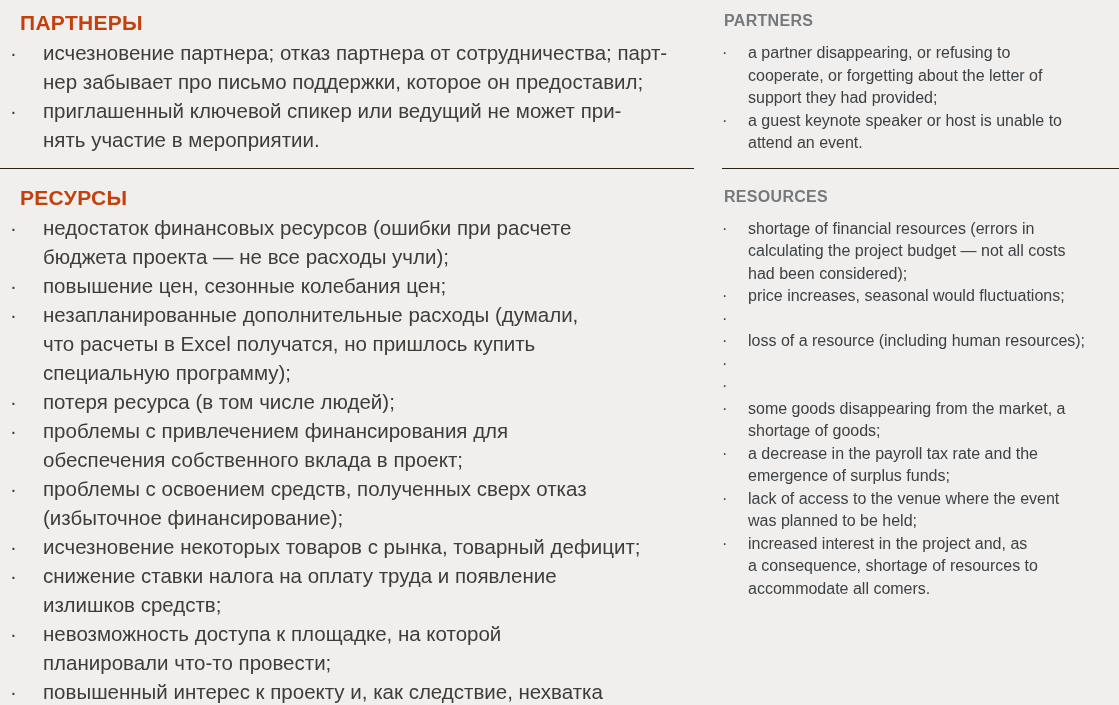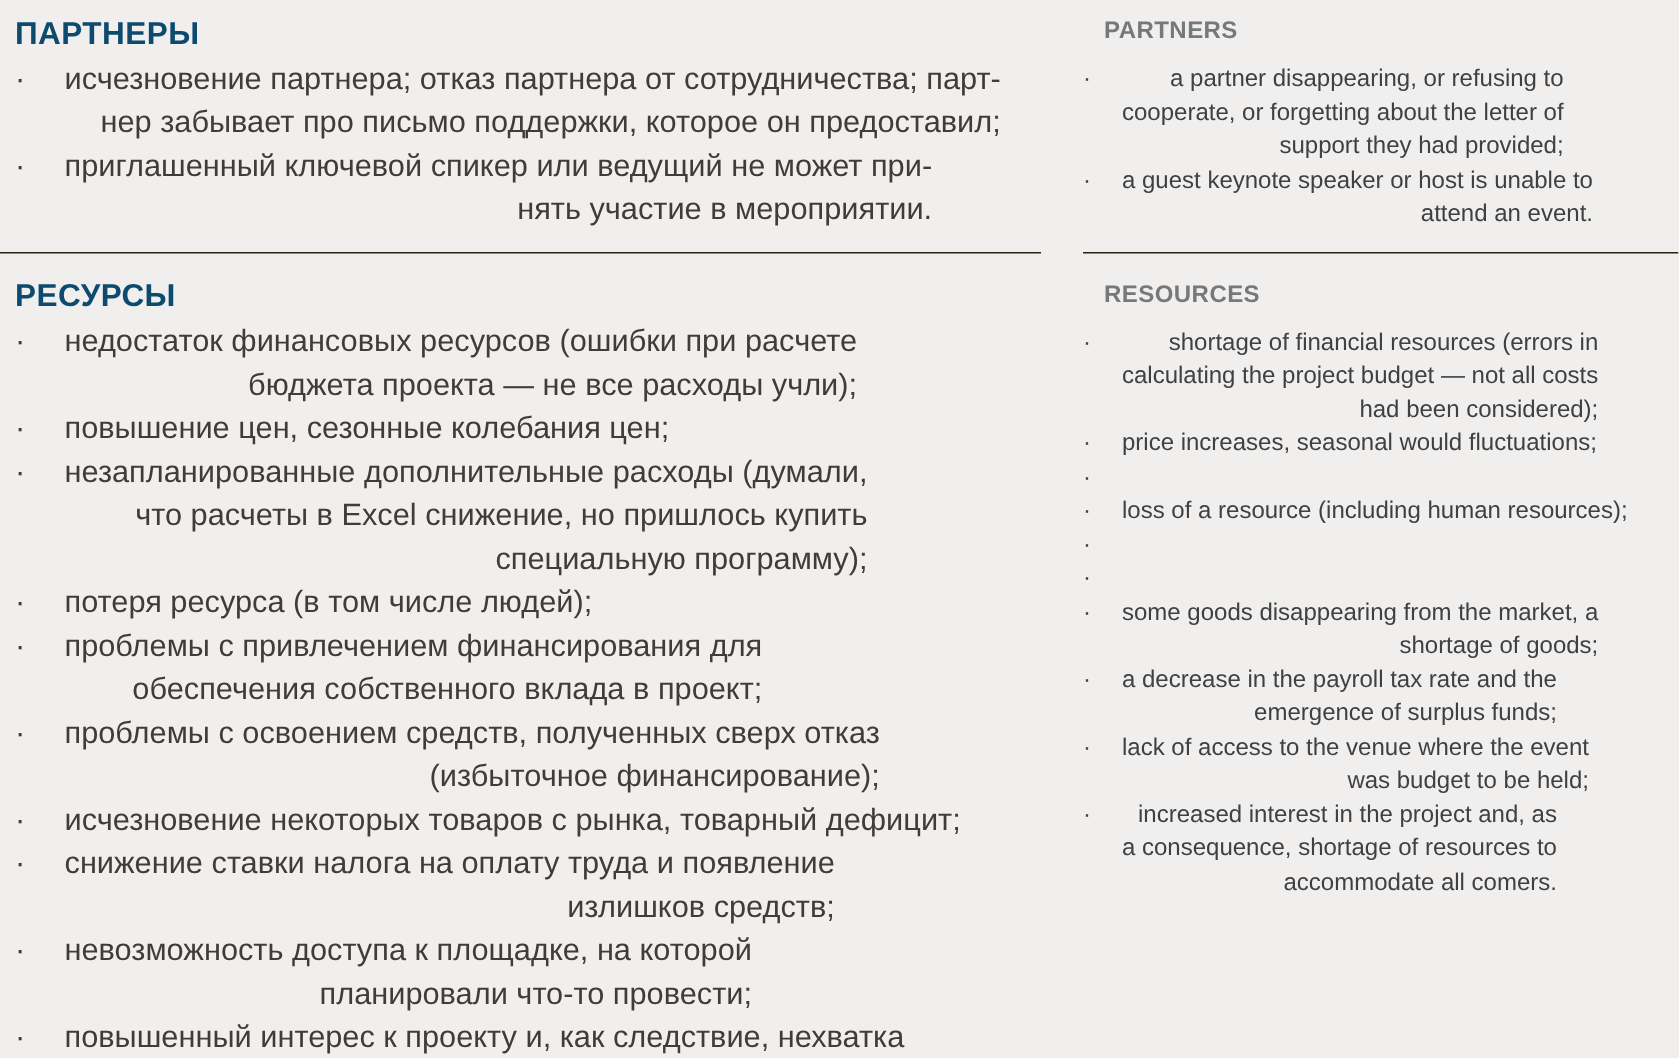--- a/index.html
+++ b/index.html
@@ -13,25 +13,25 @@
     font-family: "Liberation Sans", sans-serif;
     overflow: hidden;
     position: relative;
   }
   .col { position: absolute; top: 0; }
   .col-left  { left: 0;     width: 712px; }
   .col-right { left: 722px; width: 397px; }
 
   
   .col-left .heading {
-    margin: 8px 0 0 10px;
+    margin: 8px 0 0 20px;
     font-size: 21px;
     line-height: 30px;
     font-weight: 700;
-    color: #0c4a6e;
+    color: #c2410c;
     letter-spacing: 0.3px;
   }
   .col-left .bullets {
     list-style: none;
     margin: 0;
     padding: 0 0 0 10px;
     font-size: 20.5px;
     line-height: 29px;
     color: #403c38;
   }
@@ -41,21 +41,21 @@
     border-top: 1px solid #2c2115;
     width: 694px;
     margin: 14px 0 0 0;
   }
   .col-left .heading + .bullets { margin-top: 0; }
   .col-left .divider + .heading { margin-top: 14px; }
   .col-left .dot { flex: 0 0 33px; }
 
   
   .col-right .heading {
-    margin: 10px 0 0 14px;
+    margin: 10px 0 0 2px;
     font-size: 16px;
     line-height: 22px;
     font-weight: 700;
     color: #76797c;
     letter-spacing: 0.3px;
   }
   .col-right .bullets {
     list-style: none;
     margin: 11px 0 0 0;
     padding: 0;
@@ -70,21 +70,21 @@
     width: 397px;
     margin: 13px 0 0 0;
   }
   .col-right .divider + .heading { margin-top: 17px; }
   .col-right .heading + .bullets { margin-top: 10px; }
   .col-right .dot { flex: 0 0 26px; }
 
   
   .bullet { display: flex; align-items: flex-start; }
   .dot { text-align: left; }
-  .text { white-space: pre; text-align: right; }
+  .text { white-space: pre; }
 </style>
 </head>
 <body>
 
 <div class="col col-left">
   <h2 class="heading">ПАРТНЕРЫ</h2>
   <ul class="bullets">
     <li class="bullet">
       <span class="dot">·</span>
       <span class="text">исчезновение партнера; отказ партнера от сотрудничества; парт-
@@ -104,21 +104,21 @@
       <span class="text">недостаток финансовых ресурсов (ошибки при расчете
 бюджета проекта — не все расходы учли);</span>
     </li>
     <li class="bullet">
       <span class="dot">·</span>
       <span class="text">повышение цен, сезонные колебания цен;</span>
     </li>
     <li class="bullet">
       <span class="dot">·</span>
       <span class="text">незапланированные дополнительные расходы (думали,
-что расчеты в Excel снижение, но пришлось купить
+что расчеты в Excel получатся, но пришлось купить
 специальную программу);</span>
     </li>
     <li class="bullet">
       <span class="dot">·</span>
       <span class="text">потеря ресурса (в том числе людей);</span>
     </li>
     <li class="bullet">
       <span class="dot">·</span>
       <span class="text">проблемы с привлечением финансирования для
 обеспечения собственного вклада в проект;</span>
@@ -197,21 +197,21 @@
 shortage of goods;</span>
     </li>
     <li class="bullet">
       <span class="dot">·</span>
       <span class="text">a decrease in the payroll tax rate and the
 emergence of surplus funds;</span>
     </li>
     <li class="bullet">
       <span class="dot">·</span>
       <span class="text">lack of access to the venue where the event
-was budget to be held;</span>
+was planned to be held;</span>
     </li>
     <li class="bullet">
       <span class="dot">·</span>
       <span class="text">increased interest in the project and, as
 a consequence, shortage of resources to
 accommodate all comers.</span>
     </li>
   </ul>
 </div>
 

